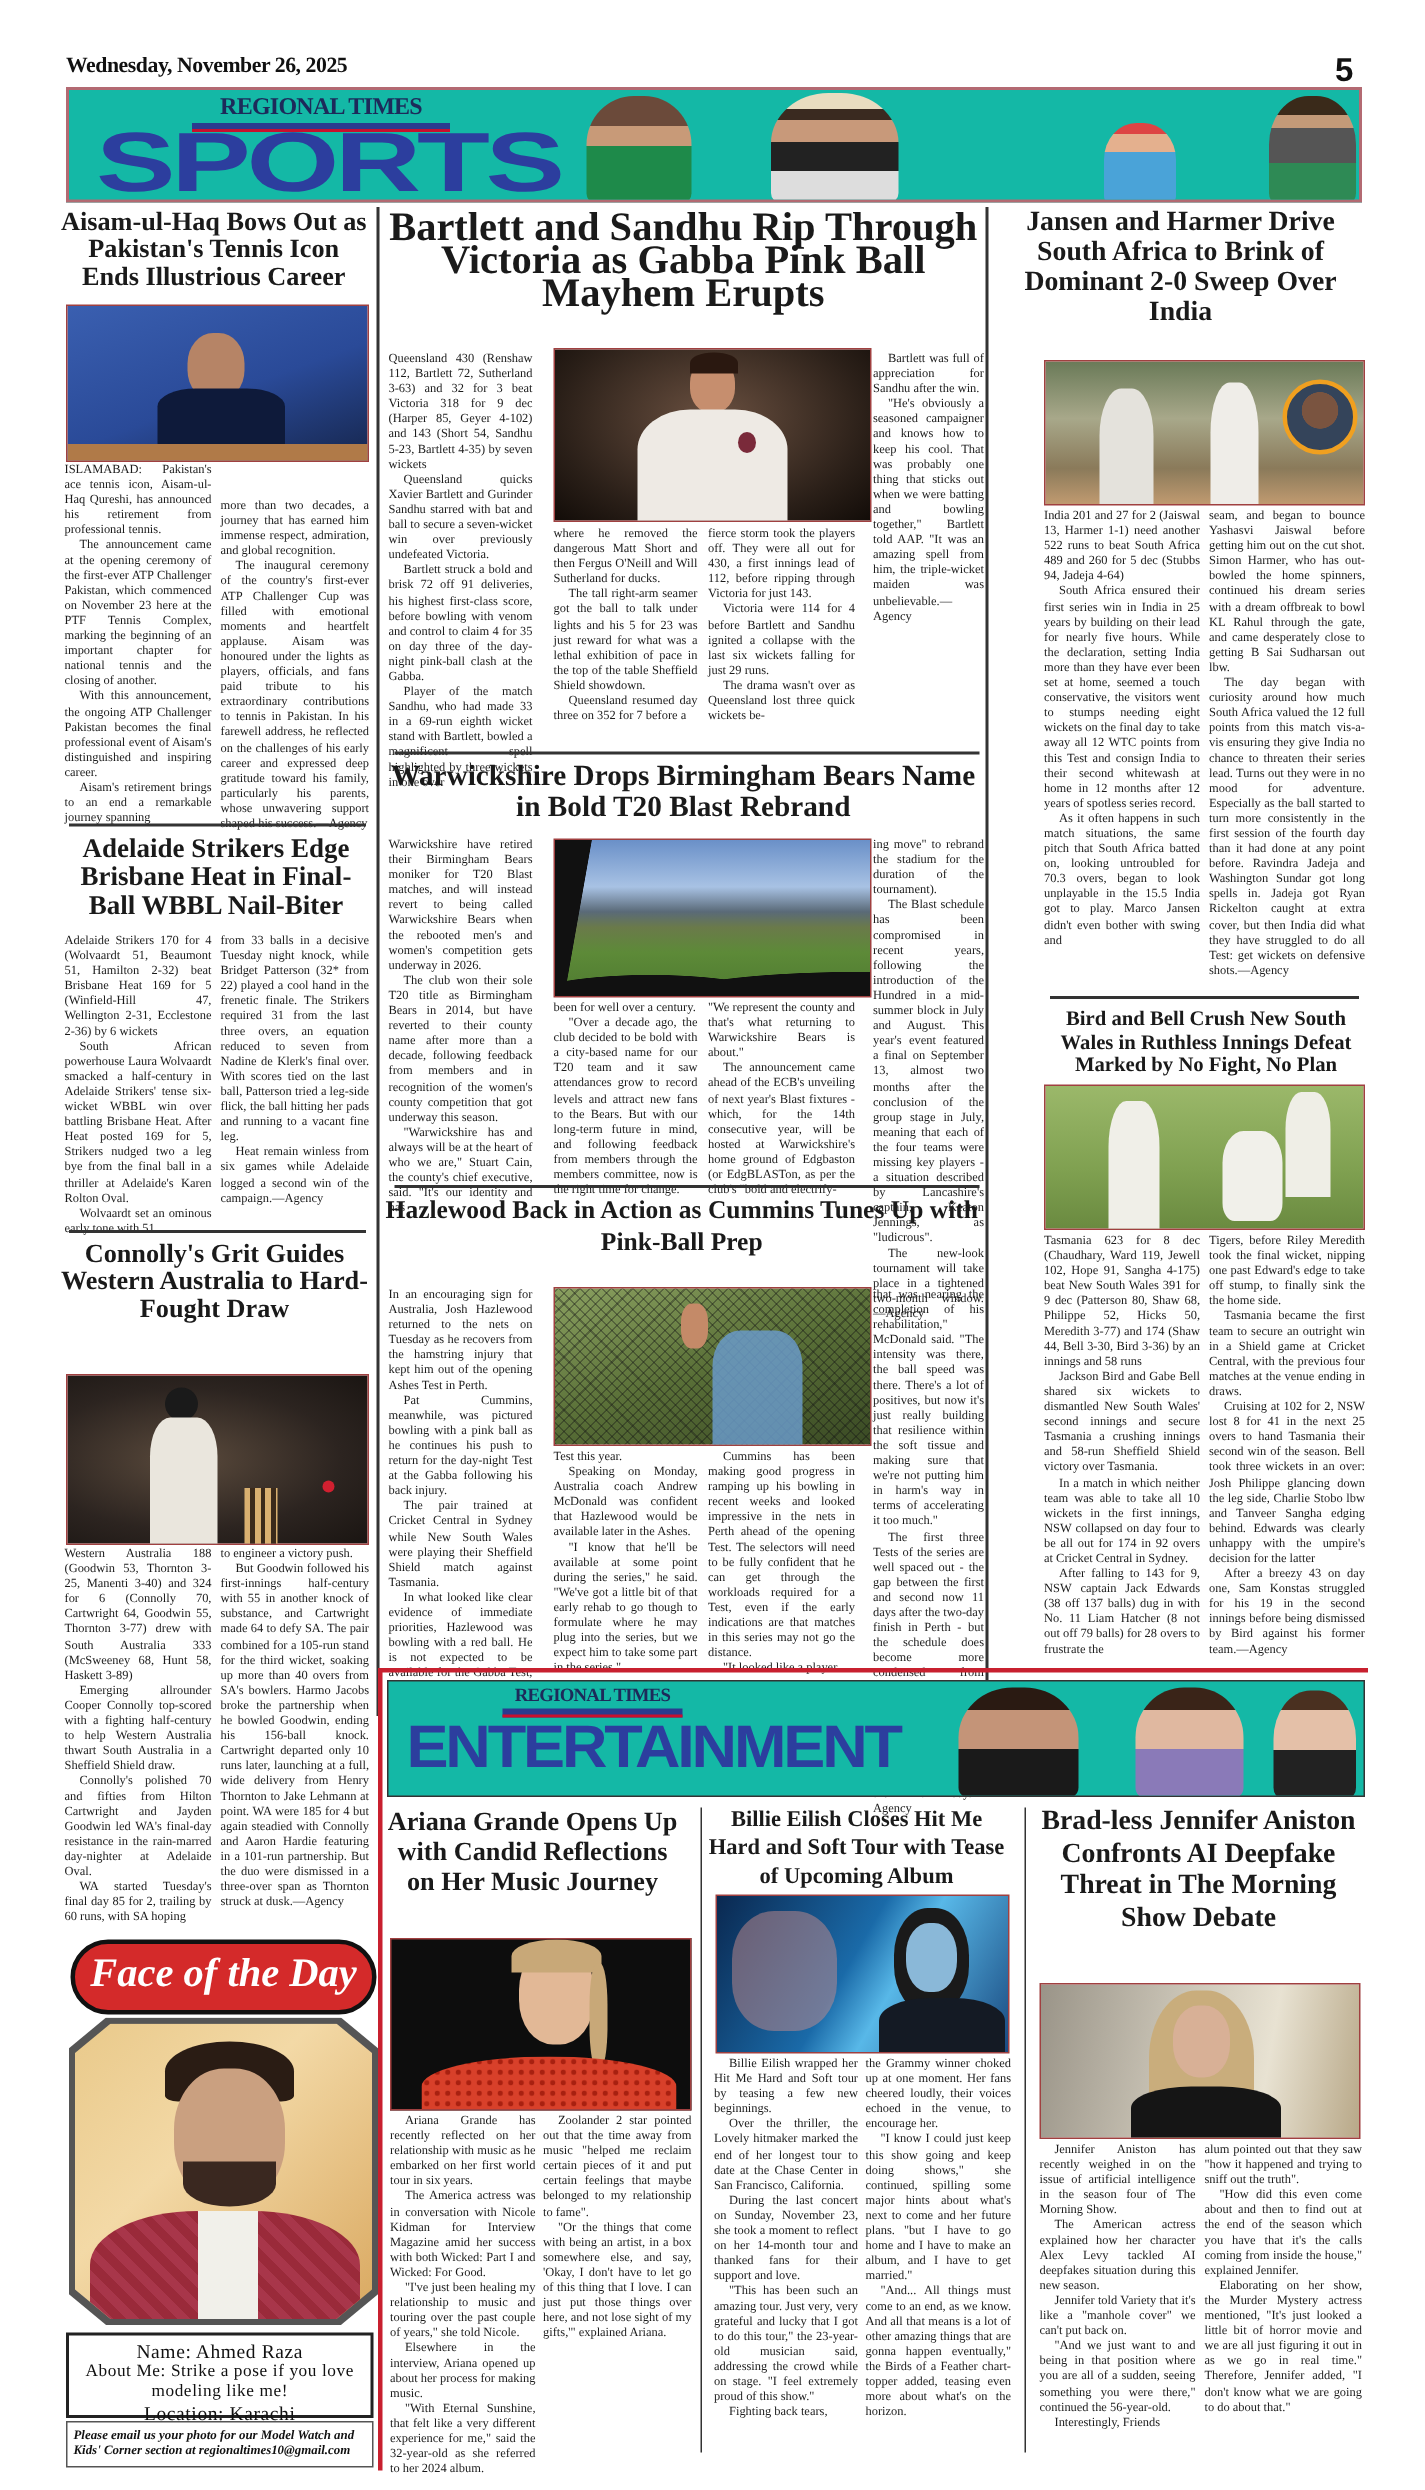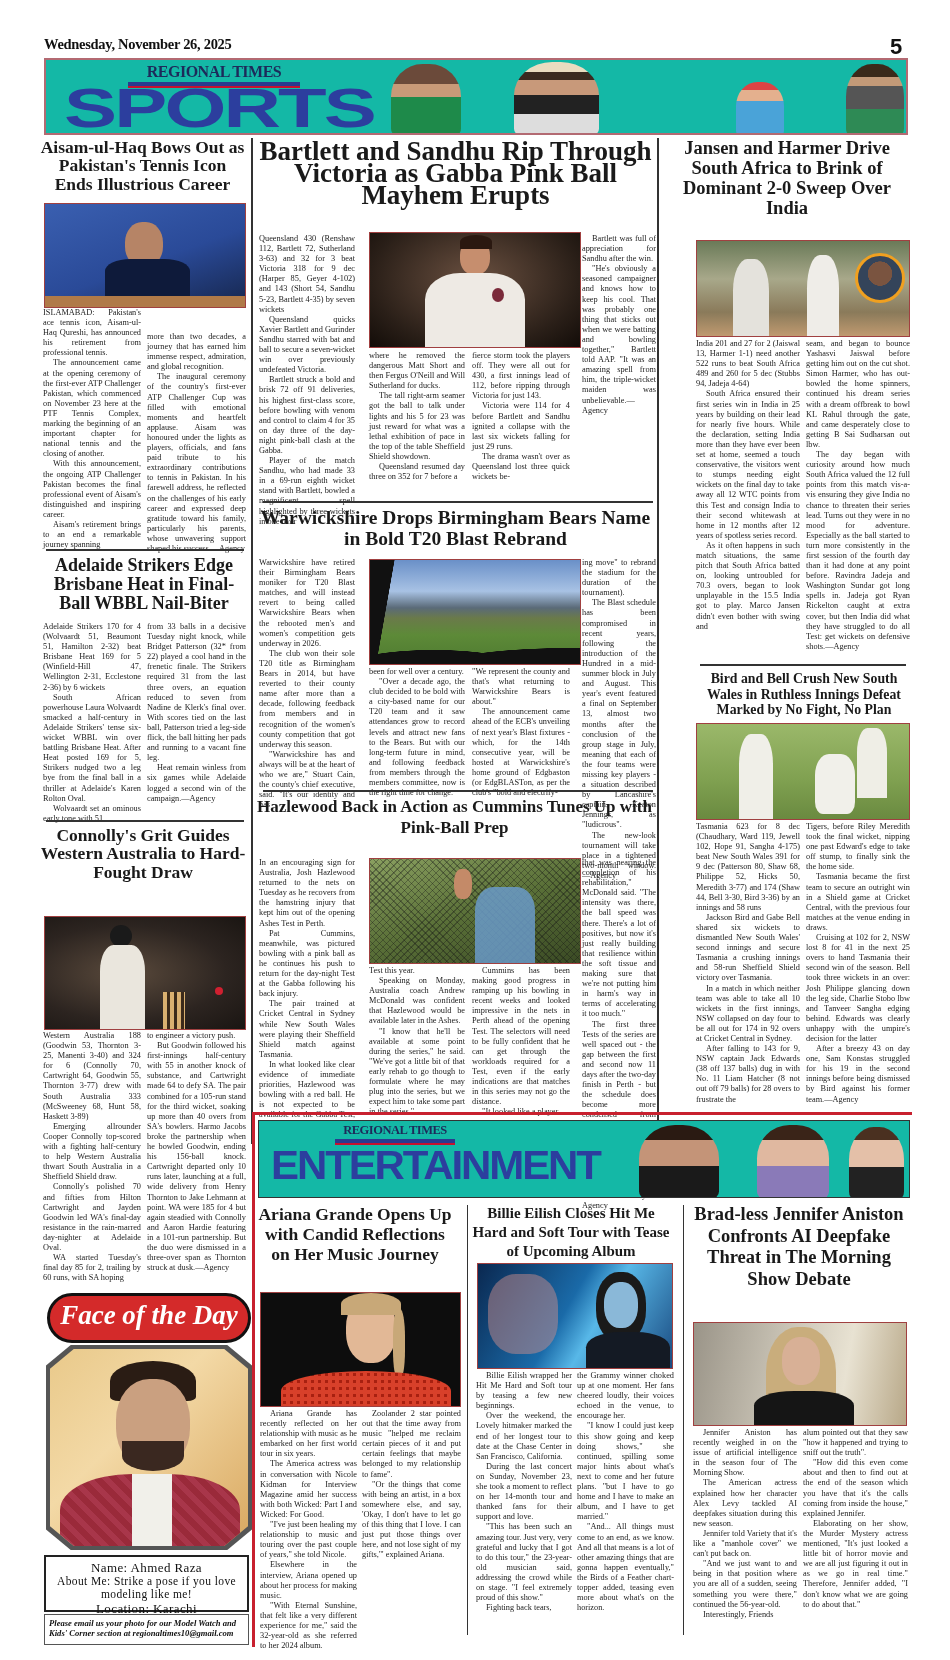--- a/index.html
+++ b/index.html
@@ -268,21 +268,21 @@
 
 <div class="headline" style="left:472px;top:1204px;width:198px;font-size:15px;line-height:19px;font-family:'Liberation Sans Narrow','Liberation Serif',serif;">Billie Eilish Closes Hit Me Hard and Soft Tour with Tease of Upcoming Album</div>
 <div class="photo" style="left:477px;top:1263px;width:196px;height:106px;background:linear-gradient(120deg,#0a2850 0%,#1a6aa8 45%,#58b8e8 60%,#1a4a80 100%);">
   <div style="position:absolute;left:10px;top:10px;width:70px;height:80px;border-radius:40%;background:rgba(200,140,140,0.5);"></div>
   <div style="position:absolute;left:118px;top:8px;width:50px;height:70px;border-radius:45%;background:#1a1a1a;"></div>
   <div style="position:absolute;left:126px;top:18px;width:34px;height:46px;border-radius:45%;background:#8ab8d8;"></div>
   <div style="position:absolute;left:108px;top:68px;width:84px;height:38px;border-radius:40% 40% 0 0;background:#141a24;"></div>
 </div>
 <div class="col" style="left:476px;top:1371px;width:96px;">
   <p>Billie Eilish wrapped her Hit Me Hard and Soft tour by teasing a few new beginnings.</p>
-  <p>Over the weekend, the Lovely hitmaker marked the end of her longest tour to date at the Chase Center in San Francisco, California.</p>
+  <p>Over the thriller, the Lovely hitmaker marked the end of her longest tour to date at the Chase Center in San Francisco, California.</p>
   <p>During the last concert on Sunday, November 23, she took a moment to reflect on her 14-month tour and thanked fans for their support and love.</p>
   <p>"This has been such an amazing tour. Just very, very grateful and lucky that I got to do this tour," the 23-year-old musician said, addressing the crowd while on stage. "I feel extremely proud of this show."</p>
   <p>Fighting back tears,</p>
 </div>
 <div class="col" style="left:577px;top:1371px;width:97px;">
   <p class="first">the Grammy winner choked up at one moment. Her fans cheered loudly, their voices echoed in the venue, to encourage her.</p>
   <p>"I know I could just keep this show going and keep doing shows," she continued, spilling some major hints about what's next to come and her future plans. "but I have to go home and I have to make an album, and I have to get married."</p>
   <p>"And... All things must come to an end, as we know. And all that means is a lot of other amazing things that are gonna happen eventually," the Birds of a Feather chart-topper added, teasing even more about what's on the horizon.</p>
 </div>
 

